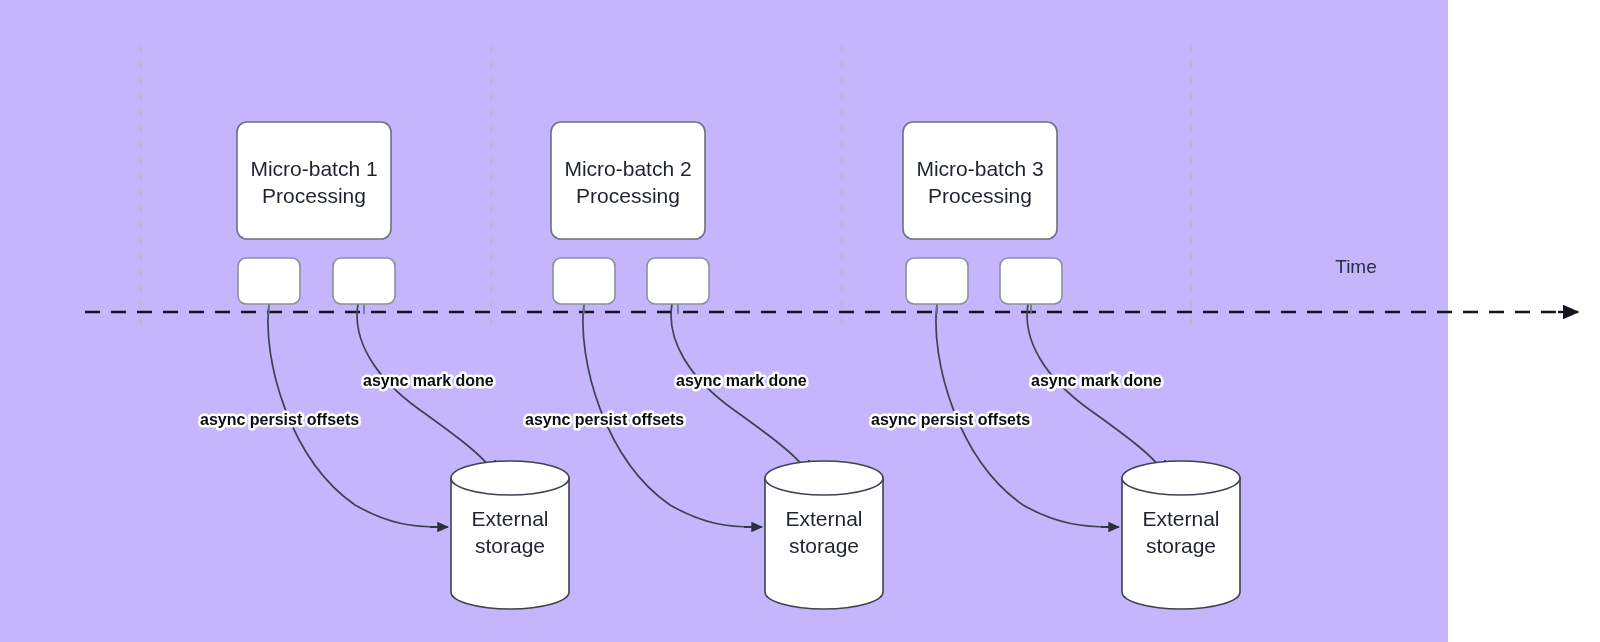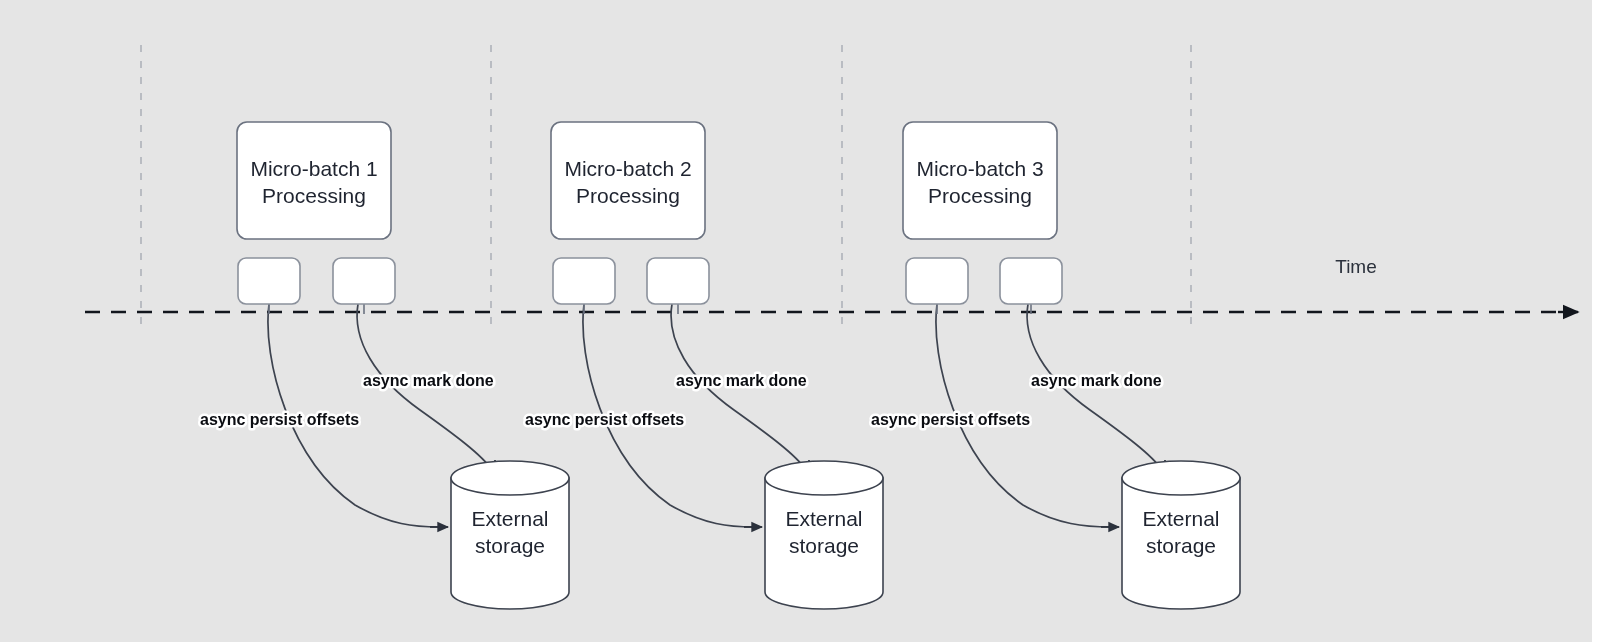--- a/index.html
+++ b/index.html
@@ -8,23 +8,23 @@
     background: #ffffff;
   }
   body {
     font-family: "Liberation Sans", sans-serif;
     width: 1600px;
     height: 642px;
     overflow: hidden;
   }
   #canvas {
     position: relative;
-    width: 1592px;
+    width: 1448px;
     height: 642px;
-    background: #e5e5e5;
+    background: #c4b5fd;
   }
   svg.diagram {
     position: absolute;
     top: 0;
     left: 0;
     width: 1600px;
     height: 642px;
   }
   .box-label {
     font-family: "Liberation Sans", sans-serif;

